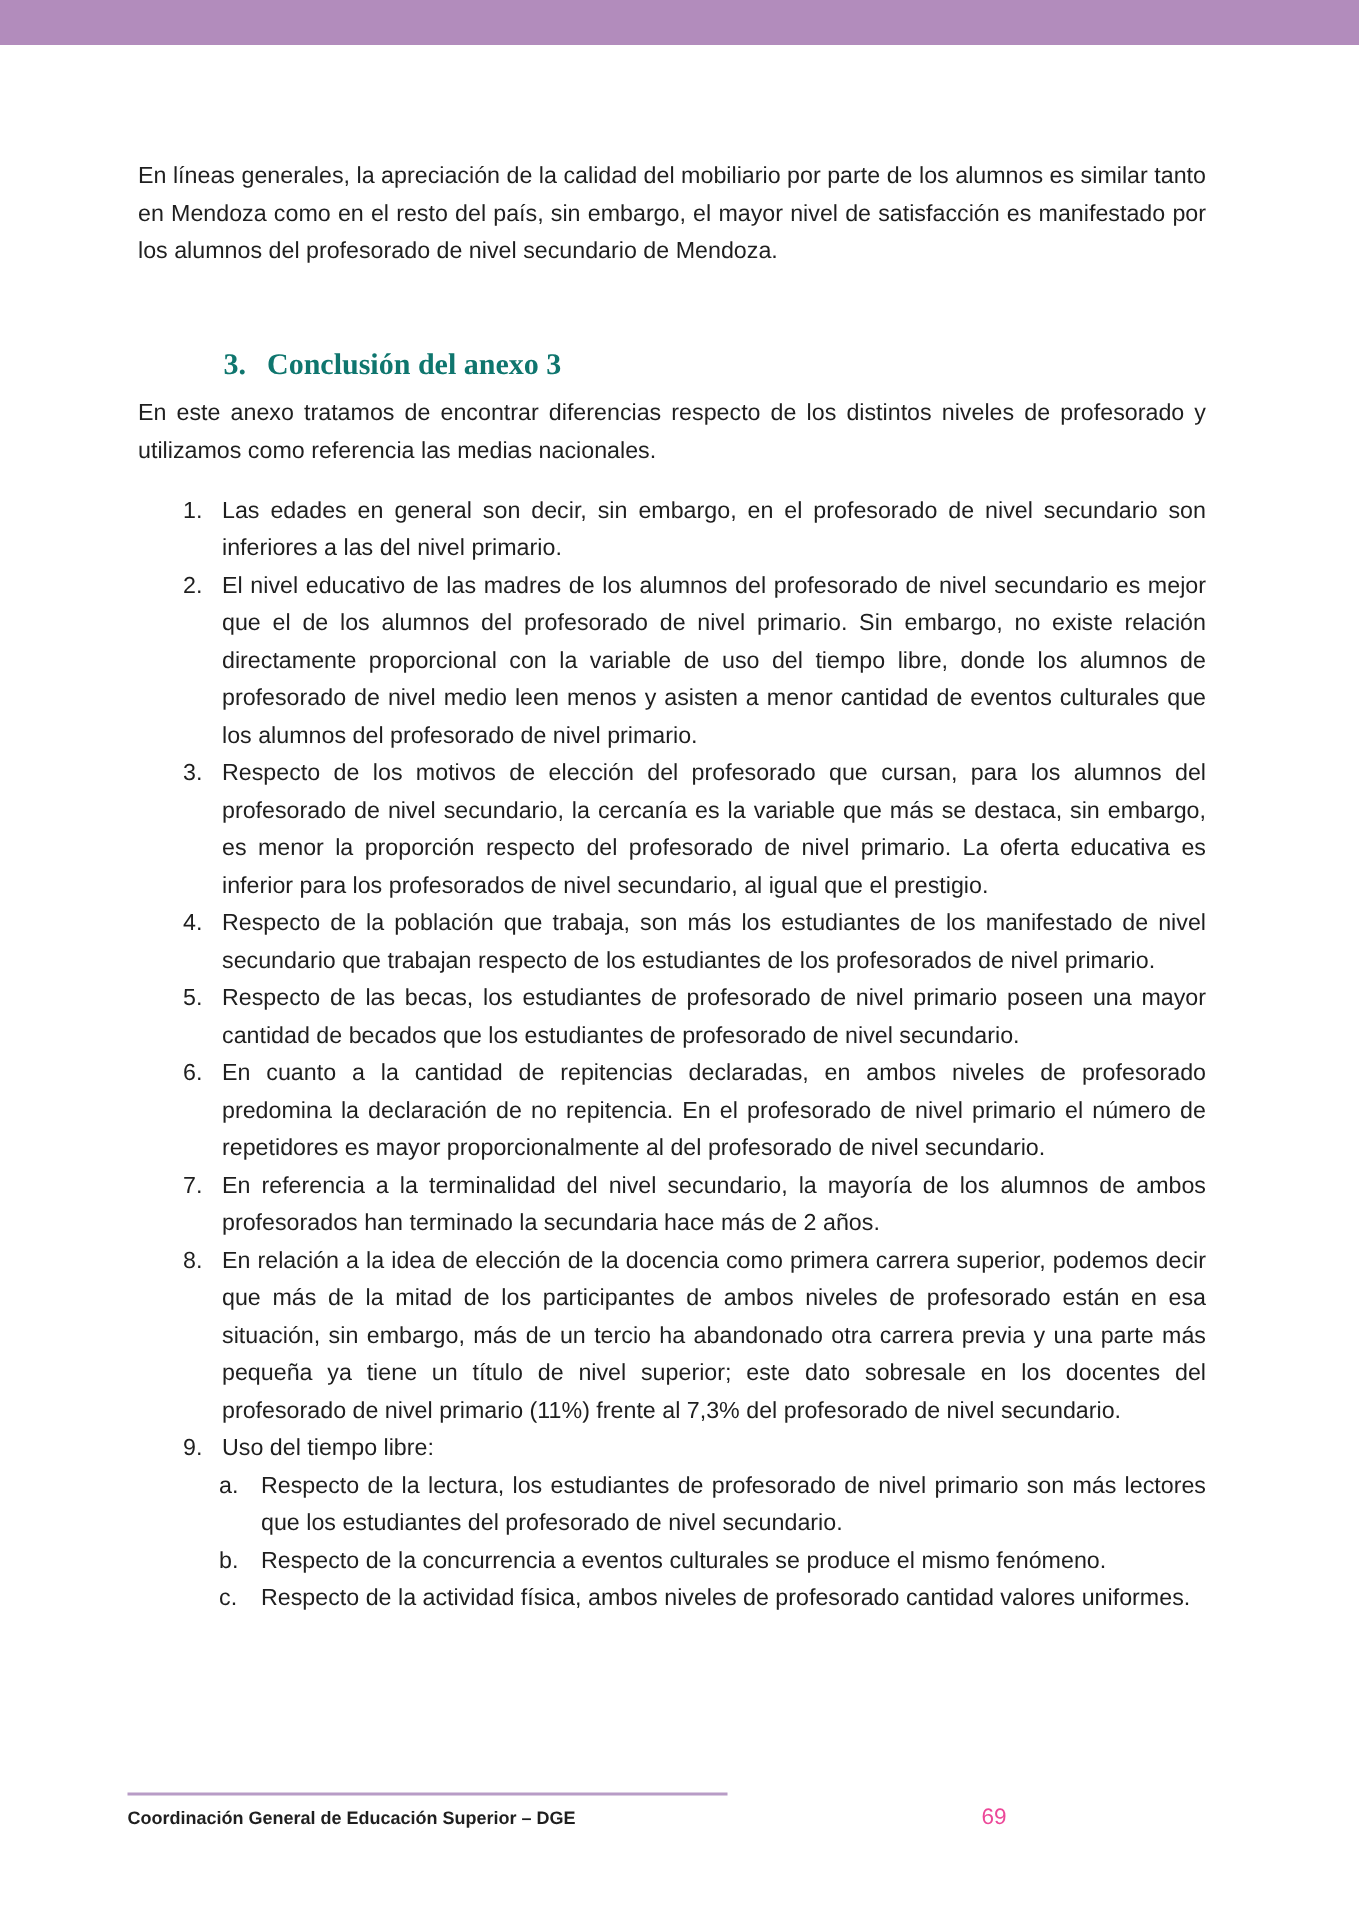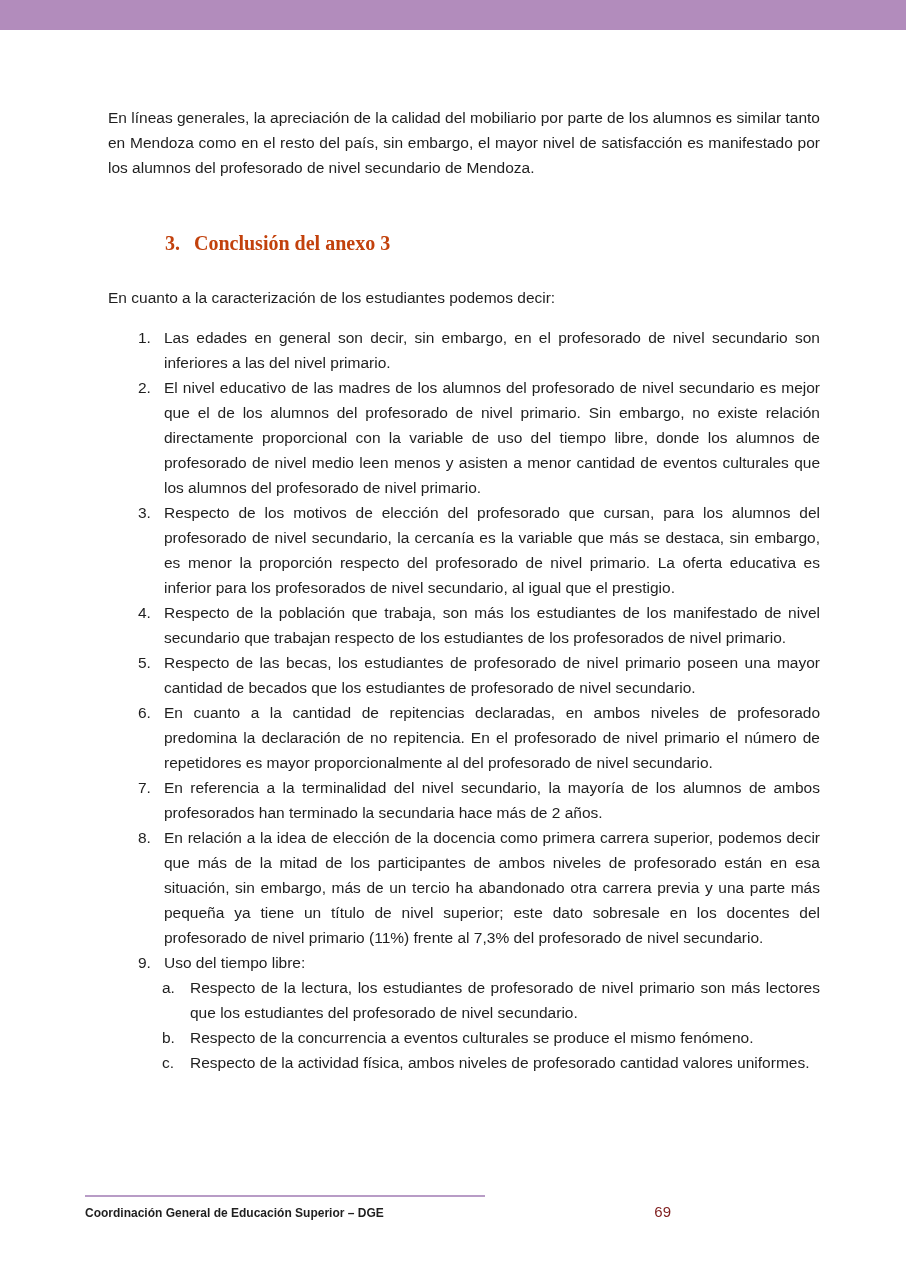--- a/index.html
+++ b/index.html
@@ -15,37 +15,37 @@
   .top-bar {
     position: absolute;
     top: 0; left: 0;
     width: 906px;
     height: 30px;
     background: #b28cbc;
   }
   .content {
     position: absolute;
     top: 30px;
-    left: 108px;
+    left: 92px;
     width: 712px;
   }
   .para {
     font-size: 15.5px;
     line-height: 25px;
     text-align: justify;
   }
   .intro {
     margin-top: 75px;
   }
   .heading {
     margin-top: 52px;
     margin-left: 57px;
     font-size: 20px;
     font-weight: bold;
-    color: #c2410c;
+    color: #0f766e;
     font-family: "Liberation Serif", serif;
   }
   .heading .h-num { margin-right: 14px; }
   .after-heading { margin-top: 8px; }
   .standalone { margin-top: 30px; }
   .num-list { margin-top: 15px; }
   .list-item {
     display: flex;
     margin-left: 30px;
     font-size: 15.5px;
@@ -86,40 +86,40 @@
     justify-content: space-between;
     align-items: baseline;
   }
   .footer-left {
     font-size: 12px;
     font-weight: bold;
     color: #1f1f1f;
   }
   .footer-page {
     font-size: 15px;
-    color: #7f1d1d;
+    color: #ec4899;
     margin-right: 8px;
     text-align: right;
   }
 </style>
 </head>
 <body>
 
 <div>
 
   <div class="top-bar"></div>
 
   <div class="content">
 
     <p class="para intro">En líneas generales, la apreciación de la calidad del mobiliario por parte de los alumnos es similar tanto en Mendoza como en el resto del país, sin embargo, el mayor nivel de satisfacción es manifestado por los alumnos del profesorado de nivel secundario de Mendoza.</p>
 
     <h2 class="heading"><span class="h-num">3.</span><span>Conclusión del anexo 3</span></h2>
 
+    <p class="para after-heading">En este anexo tratamos de encontrar diferencias respecto de los distintos niveles de profesorado y utilizamos como referencia las medias nacionales.</p>
 
-    <p class="para standalone">En cuanto a la caracterización de los estudiantes podemos decir:</p>
 
     <div class="num-list">
 
       <div class="list-item">
         <span class="marker">1.</span>
         <div class="item-text">Las edades en general son decir, sin embargo, en el profesorado de nivel secundario son inferiores a las del nivel primario.</div>
       </div>
 
       <div class="list-item">
         <span class="marker">2.</span>

